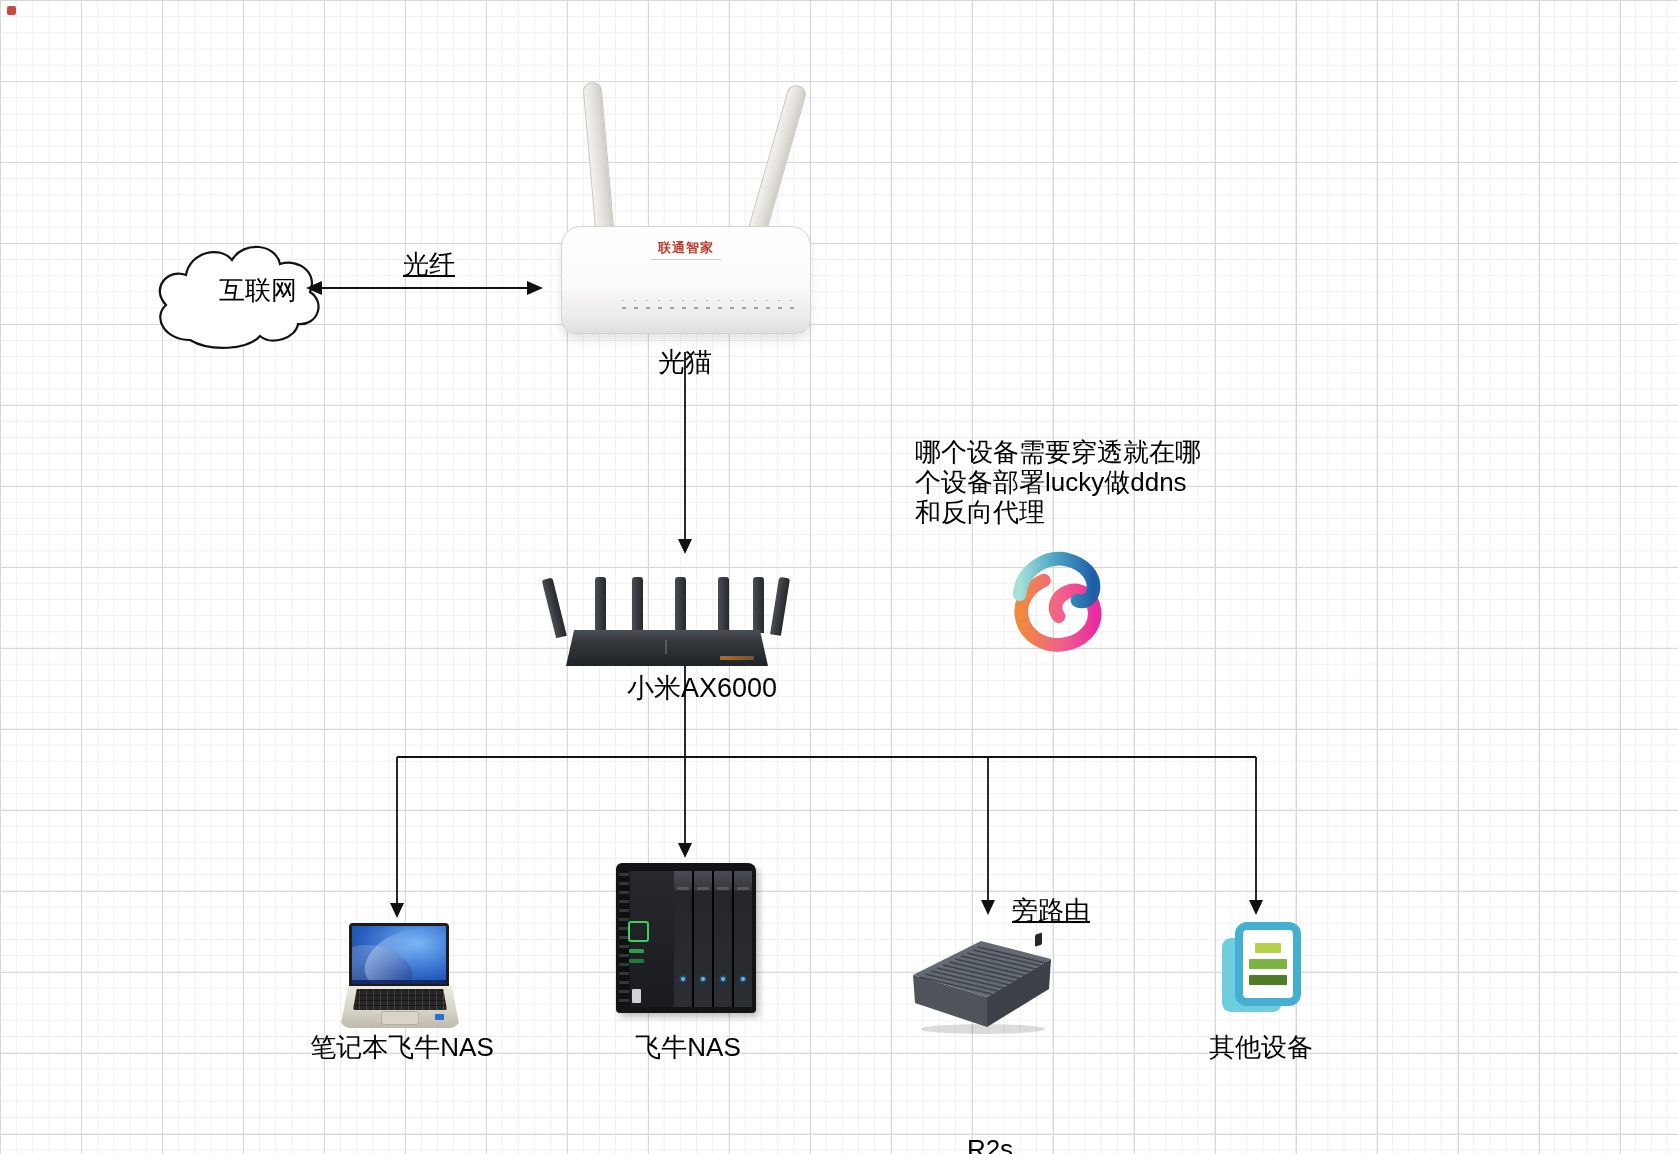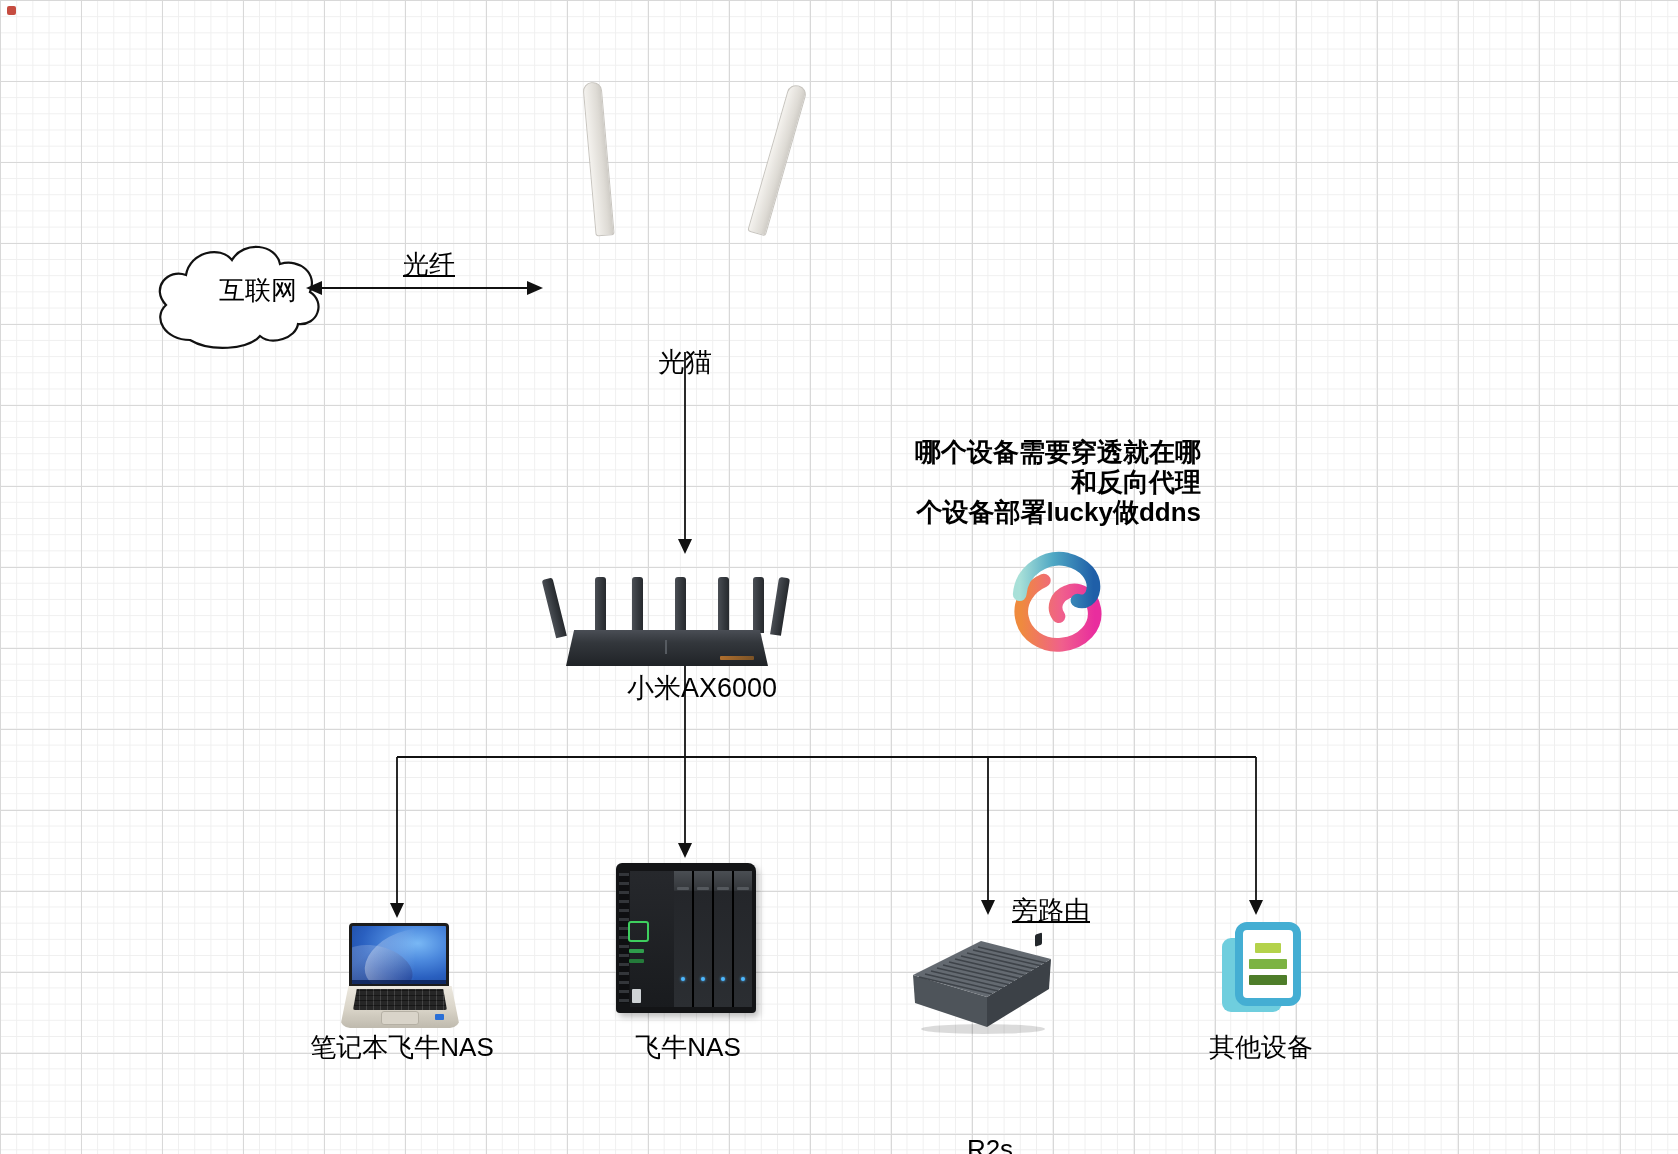--- a/index.html
+++ b/index.html
@@ -12,21 +12,21 @@
       linear-gradient(90deg, #d8d8d8 1px, transparent 1px),
       linear-gradient(#efefef 1px, transparent 1px),
       linear-gradient(90deg, #efefef 1px, transparent 1px);
     background-size:81px 81px,81px 81px,16.2px 16.2px,16.2px 16.2px;
   }
   svg.layer{position:absolute;left:0;top:0;width:100%;height:100%;}
   .lbl{position:absolute;transform:translateX(-50%);white-space:nowrap;
        font-size:26px;line-height:1.2;color:#000;text-align:center;}
   .bold{font-weight:400;}
   .note{position:absolute;left:1058px;top:437px;transform:translateX(-50%);
-        font-size:26px;font-weight:700;line-height:30px;text-align:right;white-space:nowrap;}
+        font-size:26px;font-weight:400;line-height:30px;text-align:left;white-space:nowrap;}
 
   
   .modem{position:absolute;left:561px;top:78px;width:248px;height:274px;}
   .modem .ant{position:absolute;width:17px;height:152px;
       background:linear-gradient(90deg,#f4f2ee,#dedbd5 70%,#cfccc6);
       border:1px solid #c8c5bf;border-radius:9px 9px 3px 3px;}
   .modem .ant.l{left:28px;top:4px;transform:rotate(-5deg);}
   .modem .ant.r{left:188px;top:2px;transform:rotate(16deg);transform-origin:50% 95%;}
   .modem .body{position:absolute;left:0;top:148px;width:248px;height:106px;
       background:linear-gradient(180deg,#ffffff 0%,#fafaf9 55%,#ecebe9 85%,#e0dedb 100%);
@@ -202,34 +202,40 @@
     </g>
   </svg>
 
   <div class="lbl" style="left:234px;top:275px;margin-left:24px;">互联网</div>
   <div class="lbl" style="left:429px;top:249px;text-decoration:underline;">光纤</div>
   <div class="lbl bold" style="left:685px;top:346px;font-size:27px;">光猫</div>
   <div class="lbl" style="left:702px;top:672px;font-size:27px;">小米AX6000</div>
 
   <div class="note">
     <div>哪个设备需要穿透就在哪</div>
+    <div>个设备部署lucky做ddns</div>
     <div>和反向代理</div>
-    <div>个设备部署lucky做ddns</div>
   </div>
 
   <div class="lbl" style="left:1051px;top:895px;text-decoration:underline;">旁路由</div>
 
   <div class="lbl" style="left:402px;top:1032px;">笔记本飞牛NAS</div>
   <div class="lbl" style="left:688px;top:1032px;">飞牛NAS</div>
   <div class="lbl" style="left:990px;top:1086px;margin-top:48px;">R2s</div>
   <div class="lbl" style="left:1261px;top:1032px;">其他设备</div>
 
   <div class="modem">
     <div class="ant l"></div>
     <div class="ant r"></div>
+    <div class="body">
+      <div class="brand">联通智家</div>
+      <div class="brand-line"></div>
+      <div class="ticks"></div>
+      <div class="leds"></div>
+    </div>
   </div>
 
   <div class="router">
     <div class="ant side-l"></div>
     <div class="ant a1"></div>
     <div class="ant a2"></div>
     <div class="ant a3"></div>
     <div class="ant a4"></div>
     <div class="ant a5"></div>
     <div class="ant side-r"></div>

